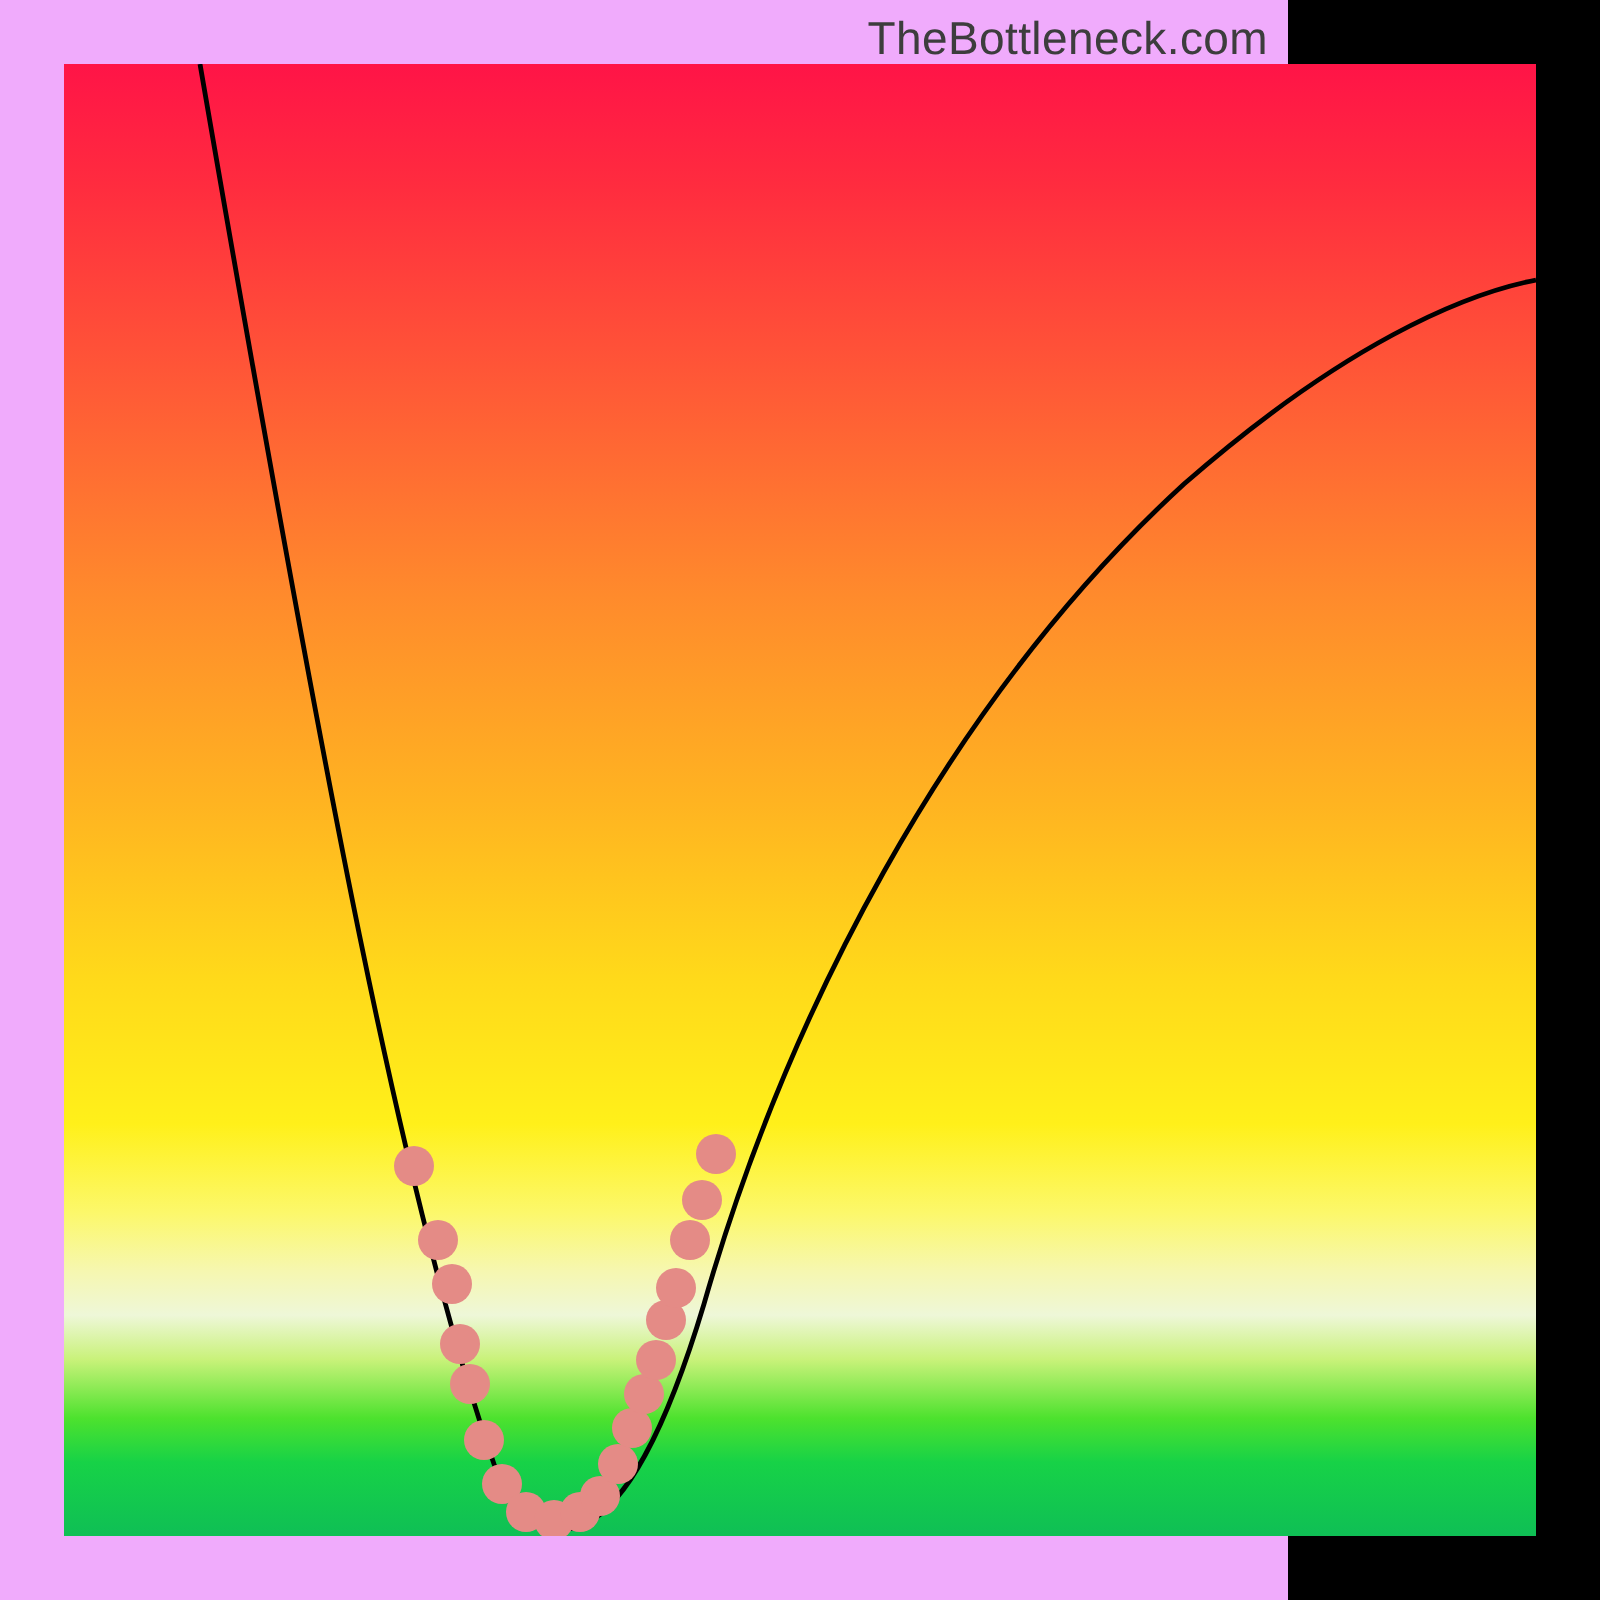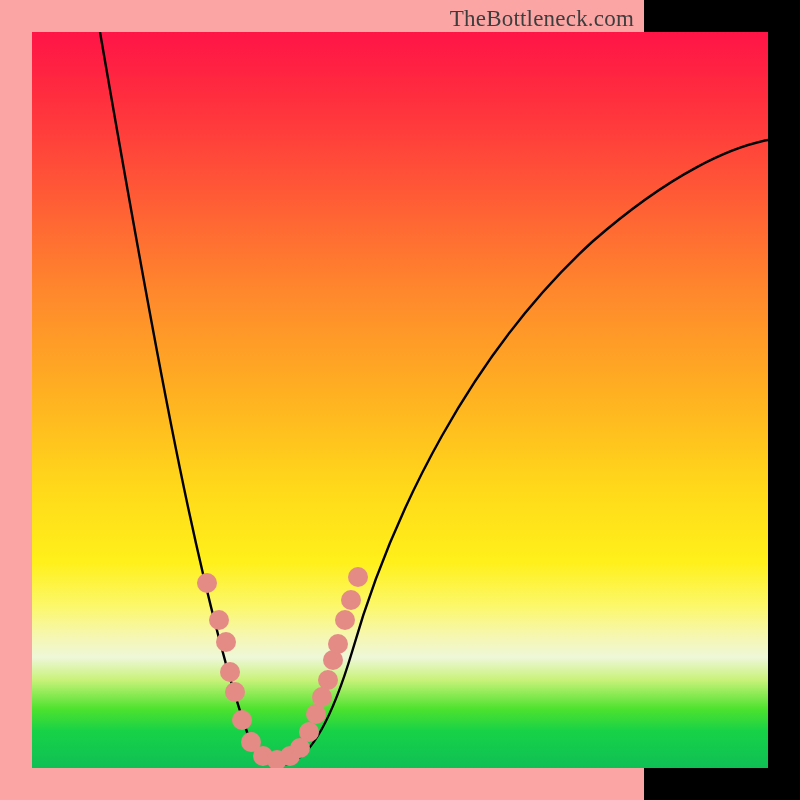--- a/index.html
+++ b/index.html
@@ -10,22 +10,21 @@
     background: #000;
     overflow: hidden;
     font-family: Arial, Helvetica, sans-serif;
   }
   .frame {
     position: absolute;
     left: 0;
     top: 0;
     width: 644px;
     height: 800px;
-    background: #fca5a5;
-    font-family: Liberation Serif, serif;
+    background: #f0abfc;
   }
   .plot {
     position: absolute;
     left: 32px;
     top: 32px;
     width: 736px;
     height: 736px;
     
     background: linear-gradient(
       to bottom,

